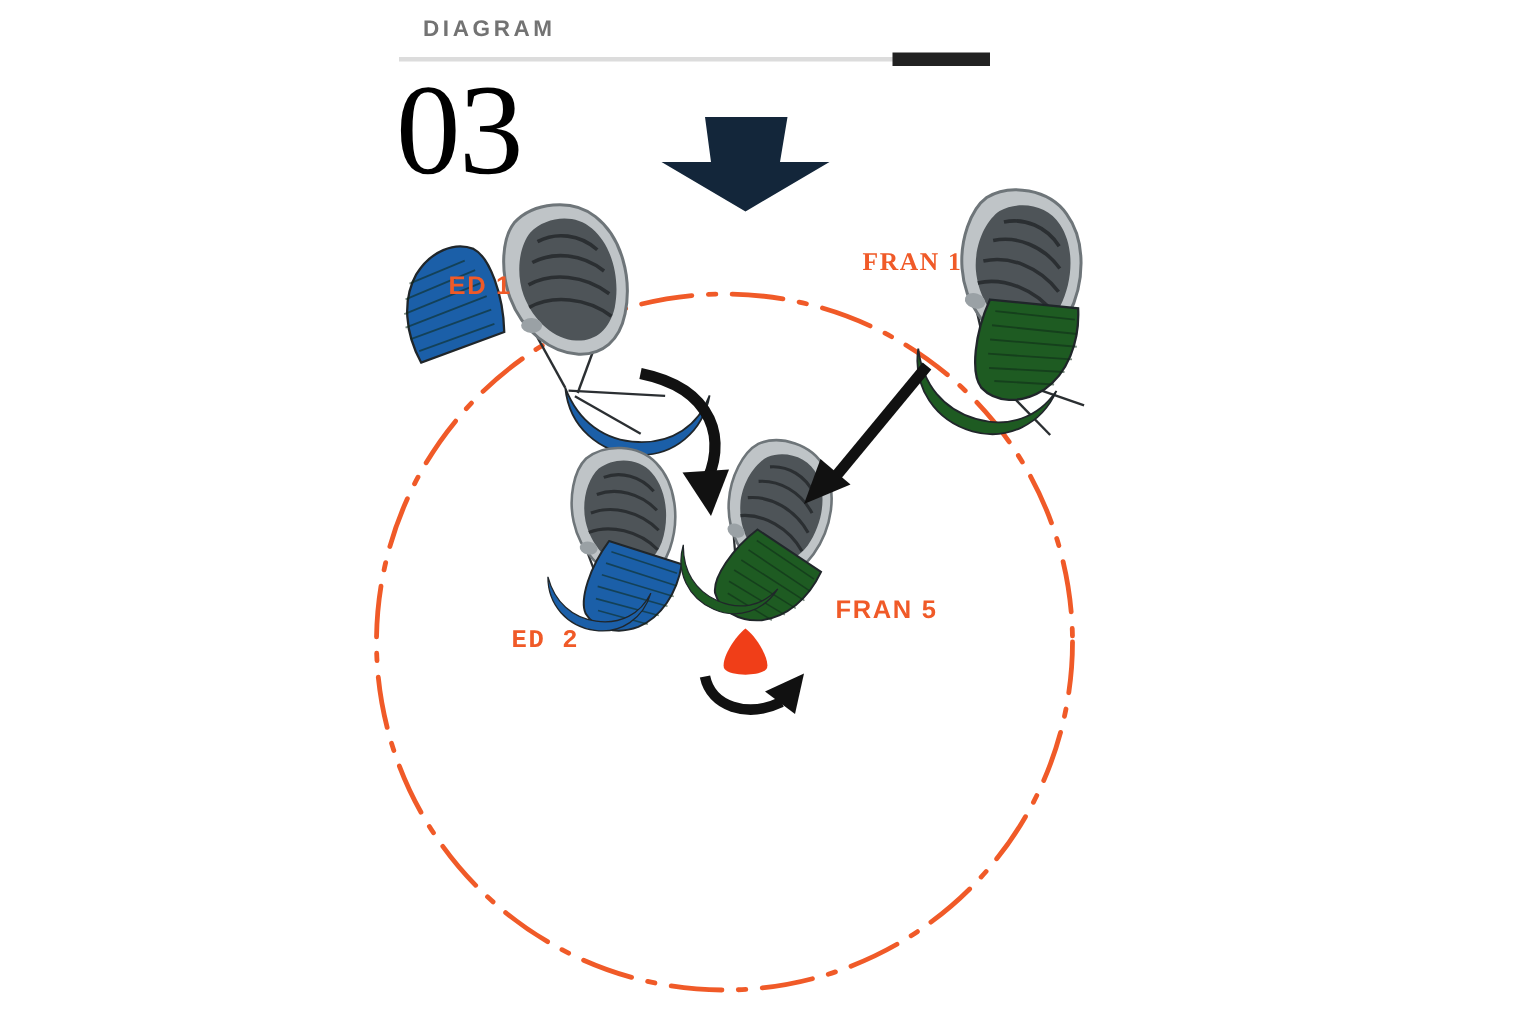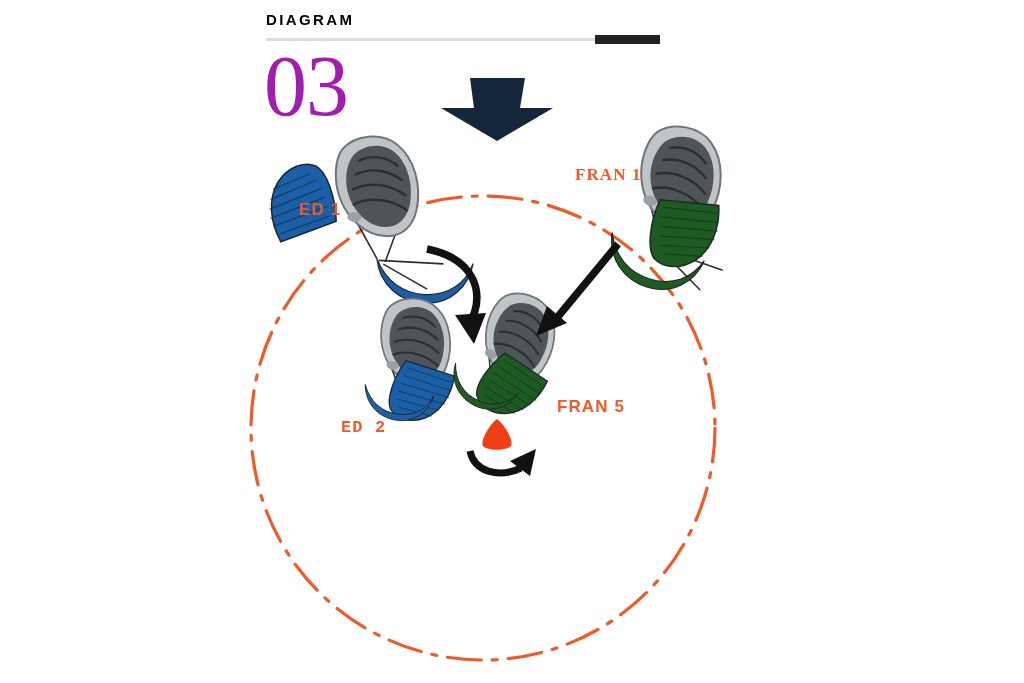--- a/index.html
+++ b/index.html
@@ -24,23 +24,23 @@
     left: 264px;
     top: 12px;
     width: 400px;
     height: 110px;
   }
   #kicker {
     font-family: "Liberation Sans", sans-serif;
     font-weight: bold;
     font-size: 15px;
     letter-spacing: 2.4px;
-    color: #000000;
+    color: #737373;
     line-height: 1;
-    margin: 0 0 8px 2px;
+    margin: 0 0 8px 18px;
   }
   #rule-wrap {
     position: relative;
     width: 394px;
     height: 9px;
     margin-left: 2px;
   }
   #rule-track {
     position: absolute;
     left: 0;
@@ -54,21 +54,21 @@
     left: 329px;
     top: 0px;
     width: 65px;
     height: 9px;
     background: #222222;
   }
   #bignum {
     font-family: "Liberation Serif", serif;
     font-size: 86px;
     line-height: 0.95;
-    color: #a21caf;
+    color: #000000;
     margin: 2px 0 0 0px;
     letter-spacing: -1px;
     font-weight: normal;
   }
 
   
   #stage {
     position: absolute;
     left: 0;
     top: 0;
@@ -80,21 +80,21 @@
   .lbl {
     position: absolute;
     font-family: "Liberation Sans", sans-serif;
     font-weight: bold;
     font-size: 17px;
     letter-spacing: 1.1px;
     color: #F05A28;
     white-space: nowrap;
     line-height: 1;
   }
-  #lbl-ed1   { left: 299px; top: 182px; margin-top: 19px; }
+  #lbl-ed1   { left: 299px; top: 182px; }
   #lbl-fran1 { left: 575px; top: 166px; font-family: Liberation Serif, serif; }
   #lbl-ed2   { left: 341px; top: 419px; font-family: Liberation Mono, monospace; }
   #lbl-fran2 { left: 557px; top: 398px; }
 </style>
 </head>
 <body>
 
 <div id="page">
 
   <div id="header">

